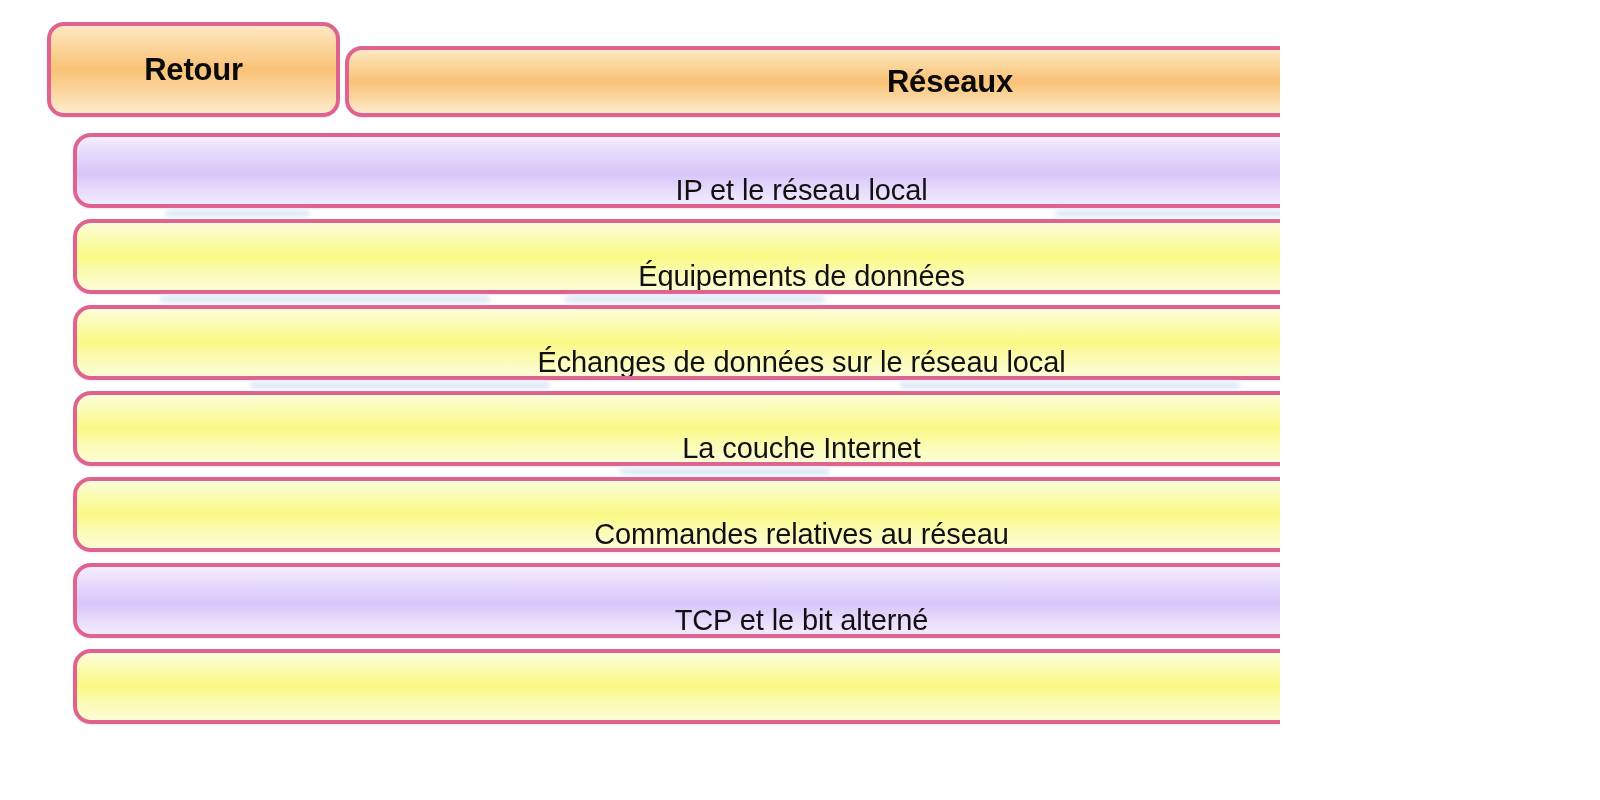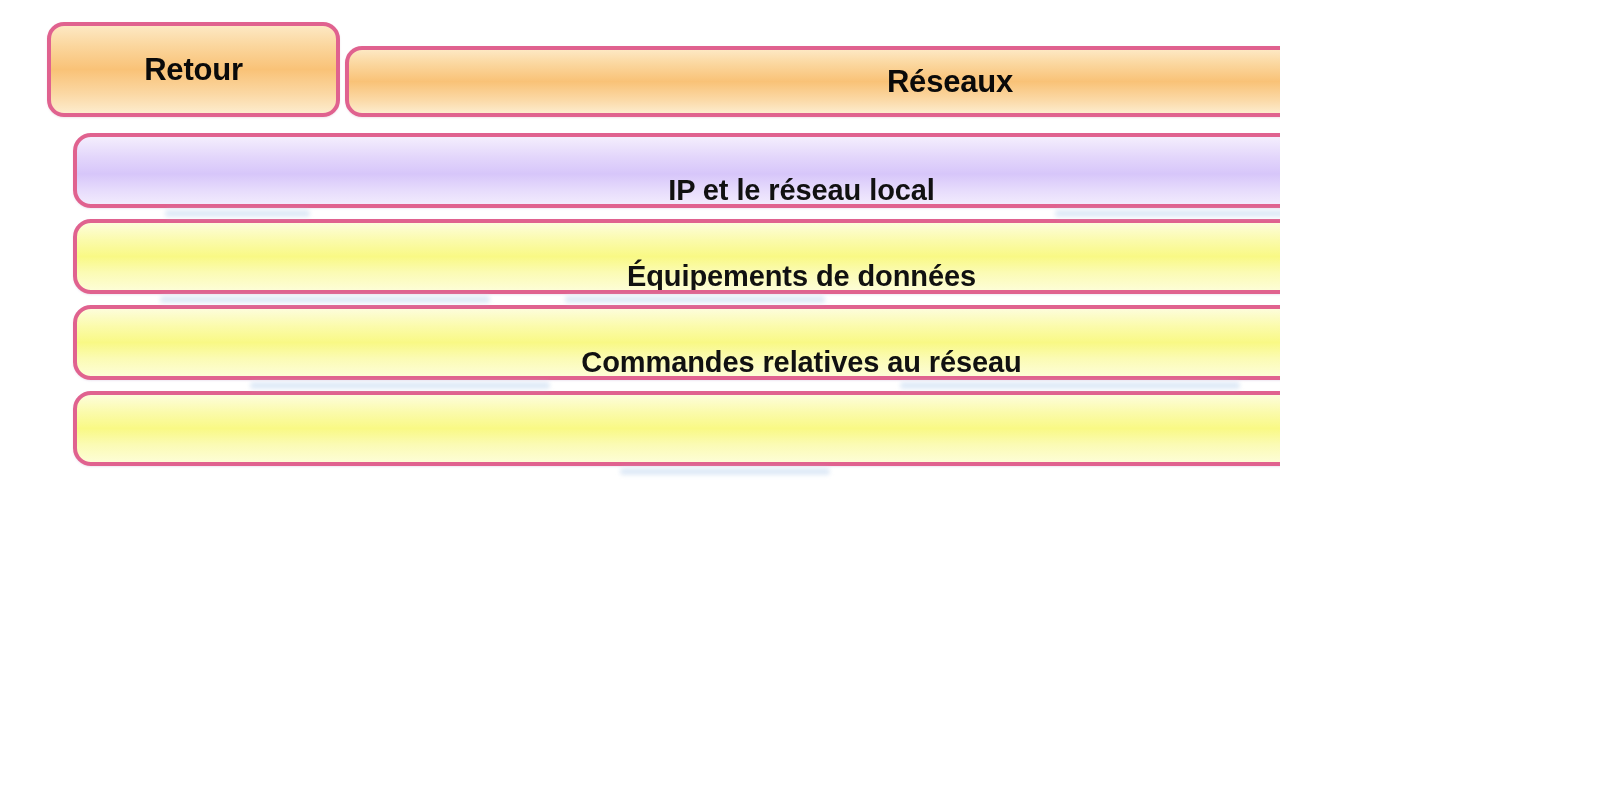--- a/index.html
+++ b/index.html
@@ -111,21 +111,21 @@
       linear-gradient(to bottom,
         #f4eefd 0%,
         #e3d6fb 30%,
         #d7c6fa 55%,
         #e7dcfc 80%,
         #f2ebfd 100%);
   }
 
   .row-label {
     font-size: 29px;
-    font-weight: bold;
+    font-weight: normal;
     color: #111111;
     white-space: nowrap;
     letter-spacing: -0.1px;
     margin-top: 40px;
   }
 
   
   .halo {
     position: absolute;
     height: 7px;
@@ -151,21 +151,30 @@
 
   <div class="list">
 
   <div class="row purple">
         <span class="row-label">IP et le réseau local</span>
       </div>
       <div class="row yellow">
         <span class="row-label">Équipements de données</span>
       </div>
       <div class="row yellow">
+        <span class="row-label">Échanges de données sur le réseau local</span>
+      </div>
+      <div class="row yellow">
+        <span class="row-label">La couche Internet</span>
+      </div>
+      <div class="row yellow">
         <span class="row-label">Commandes relatives au réseau</span>
+      </div>
+      <div class="row purple">
+        <span class="row-label">TCP et le bit alterné</span>
       </div>
       <div class="row yellow">
         <span class="row-label"></span>
       </div>
     </div>
 
   <div class="halo" style="left:165px; top:210px; width:145px;"></div>
   <div class="halo" style="left:160px; top:296px; width:330px;"></div>
   <div class="halo" style="left:565px; top:296px; width:260px;"></div>
   <div class="halo" style="left:250px; top:382px; width:300px;"></div>

